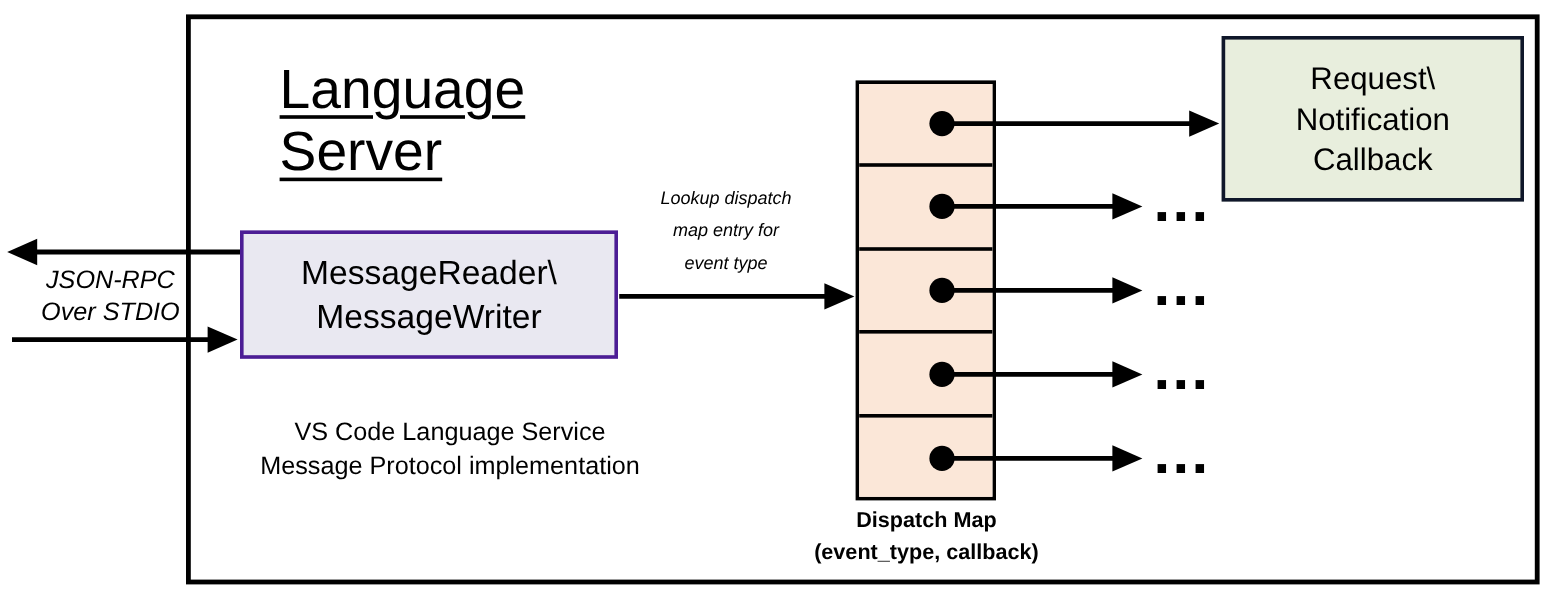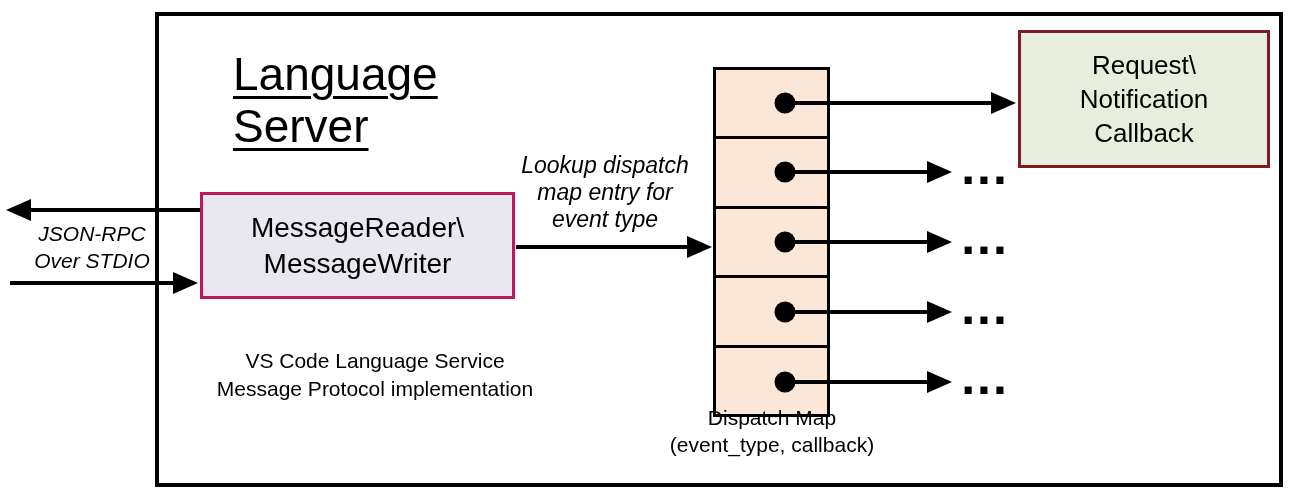--- a/index.html
+++ b/index.html
@@ -16,49 +16,49 @@
     left:155px;top:12px;width:1128px;height:475px;
     border:4px solid #000;background:transparent;
   }
   .diagram-title{
     left:233px;top:48px;width:330px;
     font-size:46px;line-height:52px;
     text-decoration:underline;text-decoration-thickness:3px;text-underline-offset:6px;
   }
   .msg-box{
     left:200px;top:192px;width:315px;height:107px;
-    background:#e9e8f1;border:3px solid #be185d;
+    background:#e9e8f1;border:3px solid #4c1d95;
     display:flex;align-items:center;justify-content:center;
     font-size:28px;line-height:36px;
   }
   .msg-caption{
     left:180px;top:308px;width:390px;
     font-size:21px;line-height:28px;margin-top:39px;
   }
   .lookup-label{
     left:515px;top:152px;width:180px;
-    font-size:23px;line-height:27px;
+    font-size:15px;line-height:27px;
   }
   .dispatch-map{
     left:713px;top:67px;width:117px;height:350px;
     border:3px solid #000;display:flex;flex-direction:column;
   }
   .dispatch-cell{flex:1 1 0;background:#fbe7d8;}
   .dispatch-cell + .dispatch-cell{border-top:3px solid #000;}
   .dispatch-caption{
-    left:640px;top:404px;width:264px;
-    font-size:21px;line-height:27px;
+    left:640px;top:420px;width:264px;
+    font-size:18px;line-height:27px;font-weight:bold;
   }
   .dispatches-label{
     left:820px;top:42px;width:150px;
     font-size:21px;line-height:27px;
   }
   .callback-box{
     left:1018px;top:30px;width:252px;height:138px;
-    background:#e8eedd;border:3px solid #7f1d1d;
+    background:#e8eedd;border:3px solid #0f172a;
     display:flex;align-items:center;justify-content:center;
     font-size:26px;line-height:34px;
   }
   .callbacks-note{
     left:1000px;top:188px;width:288px;
     font-size:21px;line-height:28px;
   }
   .jsonrpc-label{
     left:22px;top:220px;width:140px;
     font-size:21px;line-height:27px;

